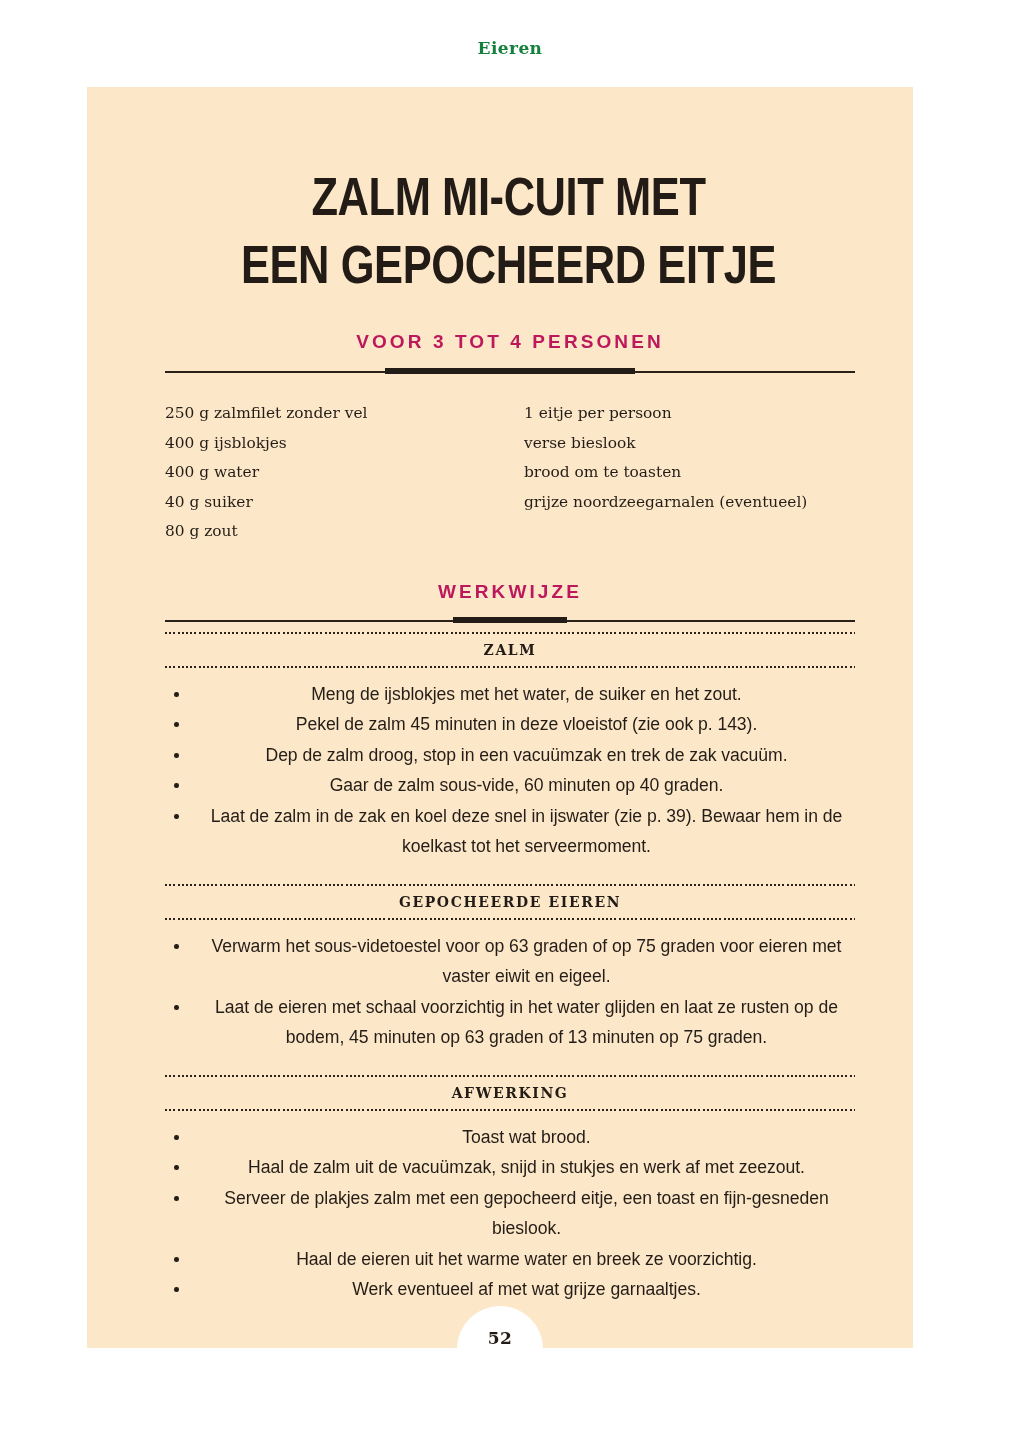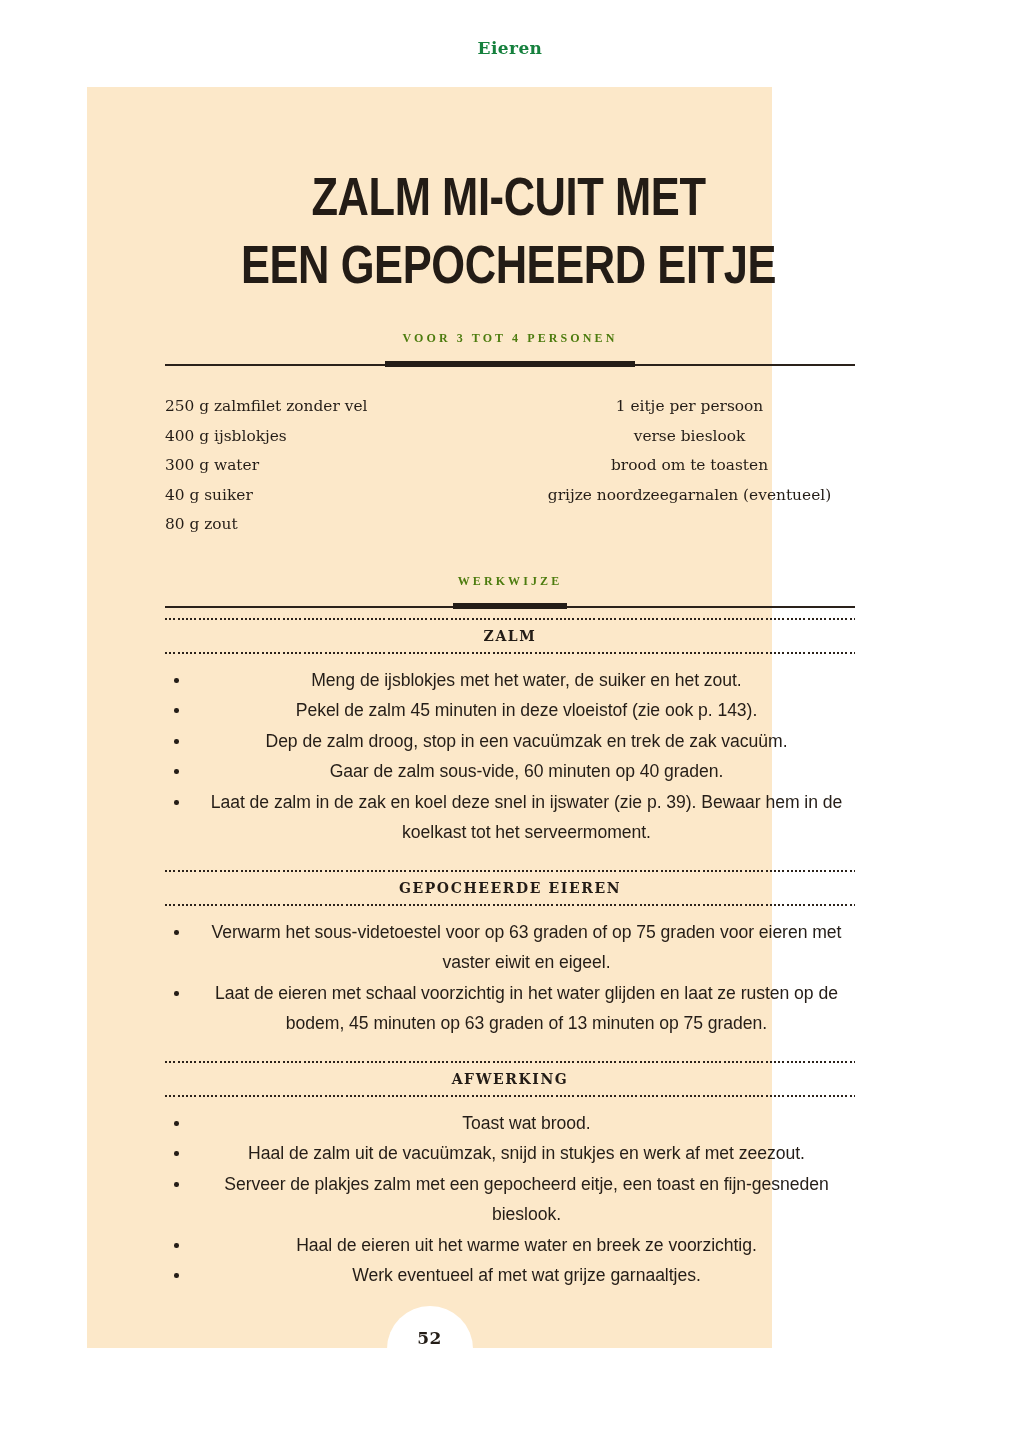--- a/index.html
+++ b/index.html
@@ -27,21 +27,21 @@
     font-size: 17px;
     letter-spacing: 0.4px;
     color: #15803d;
   }
 
   
   .panel {
     position: absolute;
     left: 87px;
     top: 87px;
-    width: 685px;
+    width: 826px;
     height: 1261px;
     background: #fce8c9;
     overflow: visible;
   }
 
   
   .page-notch {
     position: absolute;
     left: 50%;
     transform: translateX(-50%);
@@ -107,34 +107,34 @@
   }
   .rule-thick {
     position: absolute;
     top: 0px;
     height: 6px;
     background: #241d17;
   }
 
   .eyebrow {
     text-align: center;
-    font-family: Liberation Serif, serif;
-    font-weight: bold;
-    font-size: 12px;
+    font-family: Liberation Sans, sans-serif;
+    font-weight: bold;
+    font-size: 19px;
     letter-spacing: 3.1px;
-    color: #4d7c0f;
+    color: #be185d;
   }
 
   
   .ingredients {
     display: flex;
     width: 690px;
   }
   .ing-col { width: 50%; }
-  .ing-col.right { padding-left: 14px; box-sizing: border-box; text-align: center; }
+  .ing-col.right { padding-left: 14px; box-sizing: border-box; }
   .ing-item {
     font-family: "DejaVu Serif", serif;
     font-size: 15.4px;
     line-height: 29.6px;
     color: #241d17;
     white-space: nowrap;
   }
 
   
   .dotted {
@@ -200,21 +200,21 @@
     <div class="rule-block">
       <div class="rule-thin"></div>
       <div class="rule-thick" style="left:220px;width:250px;"></div>
     </div>
 
     <div style="height:25px"></div>
     <div class="ingredients">
       <div class="ing-col left">
         <div class="ing-item">250 g zalmfilet zonder vel</div>
         <div class="ing-item">400 g ijsblokjes</div>
-        <div class="ing-item">300 g water</div>
+        <div class="ing-item">400 g water</div>
         <div class="ing-item">40 g suiker</div>
         <div class="ing-item">80 g zout</div>
       </div>
       <div class="ing-col right">
         <div class="ing-item">1 eitje per persoon</div>
         <div class="ing-item">verse bieslook</div>
         <div class="ing-item">brood om te toasten</div>
         <div class="ing-item">grijze noordzeegarnalen (eventueel)</div>
       </div>
     </div>

